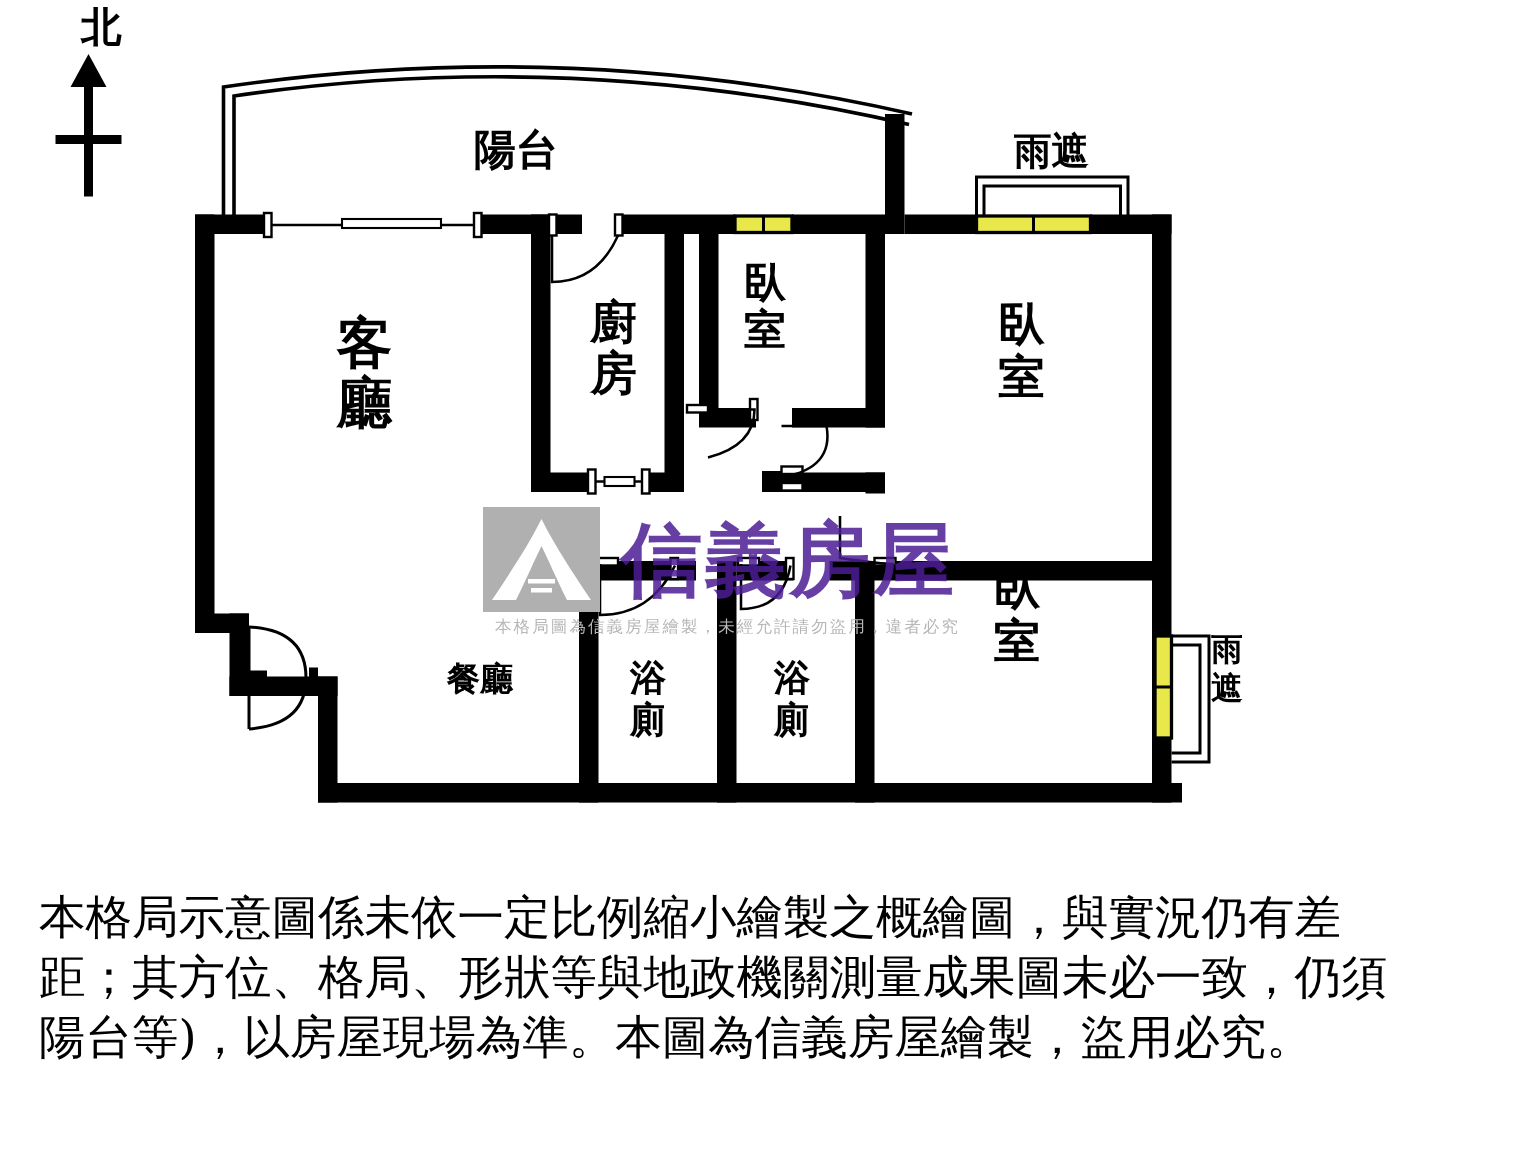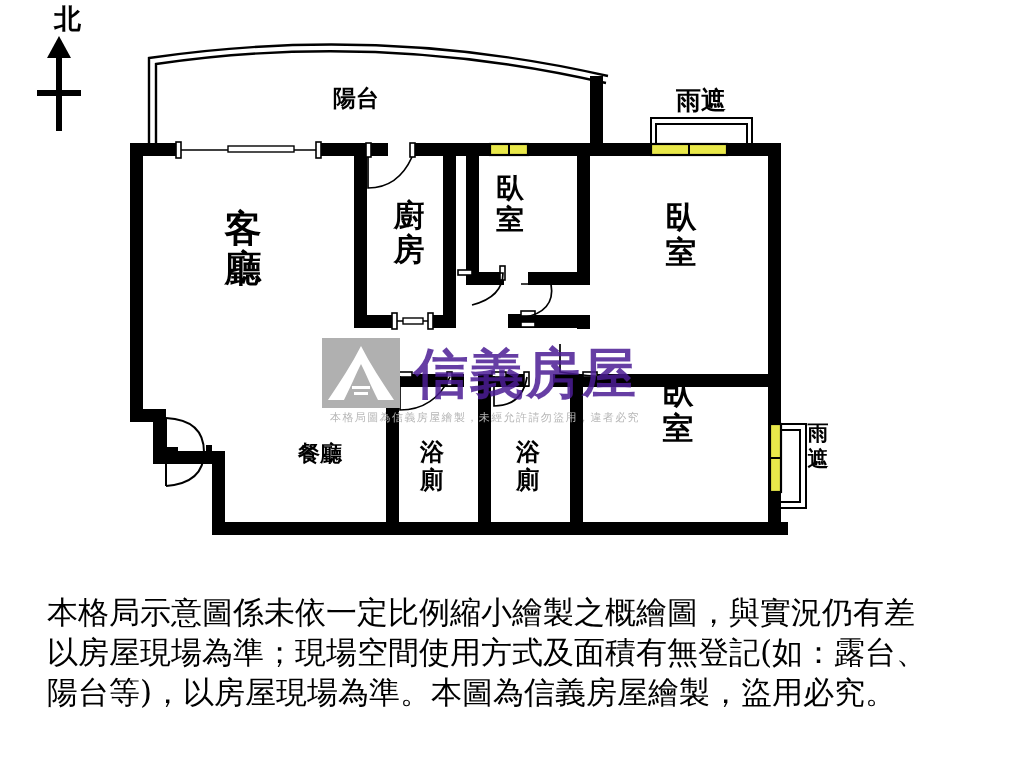--- a/index.html
+++ b/index.html
@@ -47,21 +47,21 @@
     position:absolute;left:8px;top:78px;font-size:11px;letter-spacing:1.4px;
     font-family:"DejaVu Sans","Liberation Sans",sans-serif;
     color:#b7b7b7;white-space:nowrap;
   }
 
   
   .disclaimer{
     position:absolute;left:26px;top:592px;width:975px;
     font-size:31px;line-height:40px;letter-spacing:0px;
     font-family:"DejaVu Serif","Liberation Serif",serif;
-    color:#000;text-align:justify;text-align-last:left;margin-left:21px;
+    color:#000;text-align:justify;text-align-last:left;
   }
   .disclaimer span{display:block;white-space:nowrap;}
 </style>
 </head>
 <body>
 
 <div id="stage">
 
   <div class="compass">
     <div class="compass-label">北</div>
@@ -209,21 +209,21 @@
 
       <g>
         <path d="M166,418 Q204,420 204,452 Q204,483 166,486" stroke-width="2"></path>
         <line x1="166" y1="418" x2="166" y2="486" stroke-width="2"></line>
         <rect x="164" y="447" width="14" height="5" fill="#000" stroke="none"></rect>
         <rect x="206" y="445" width="6" height="14" fill="#000" stroke="none"></rect>
       </g>
     </g>
   </svg>
 
-  <div class="rlabel" style="left:316px;top:86px;width:80px;font-size:23px;">陽台</div>
+  <div class="rlabel" style="left:304px;top:86px;width:80px;font-size:28px;">陽台</div>
   <div class="rlabel" style="left:200px;top:208px;width:86px;font-size:37px;line-height:40px;">客
 廳</div>
   <div class="rlabel" style="left:378px;top:198px;width:62px;font-size:31px;line-height:34px;">廚
 房</div>
   <div class="rlabel" style="left:482px;top:172px;width:56px;font-size:28px;line-height:32px;">臥
 室</div>
   <div class="rlabel" style="left:650px;top:198px;width:62px;font-size:31px;line-height:36px;">臥
 室</div>
   <div class="rlabel" style="left:648px;top:374px;width:60px;font-size:31px;line-height:36px;">臥
 室</div>
@@ -243,17 +243,17 @@
       <path d="M39,8 C30,26 18,44 6,62 L22,62 C30,46 34,36 39,26 C44,36 48,46 56,62 L72,62 C60,44 48,26 39,8 Z" fill="#ffffff"></path>
       <rect x="30" y="48" width="18" height="3" fill="#ffffff"></rect>
       <rect x="32" y="54" width="14" height="3" fill="#ffffff"></rect>
     </svg>
     <div class="wm-text">信義房屋</div>
     <div class="wm-sub">本格局圖為信義房屋繪製，未經允許請勿盜用，違者必究</div>
   </div>
 
   <div class="disclaimer">
     <span>本格局示意圖係未依一定比例縮小繪製之概繪圖，與實況仍有差</span>
-    <span>以房屋現場為準；現場空間使用方式及面積有無登記(如：露台、</span>
+    <span>距；其方位、格局、形狀等與地政機關測量成果圖未必一致，仍須</span>
     <span>陽台等)，以房屋現場為準。本圖為信義房屋繪製，盜用必究。</span>
   </div>
 
 </div>
 
 </body></html>

